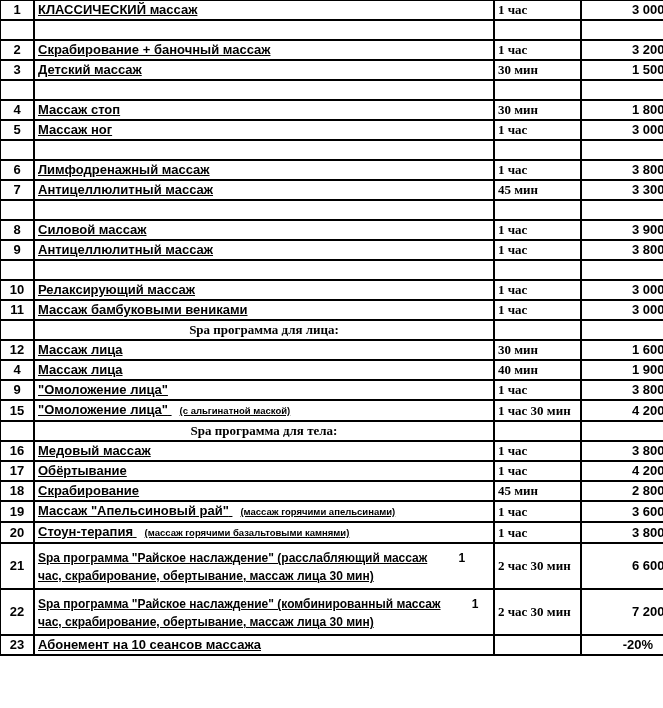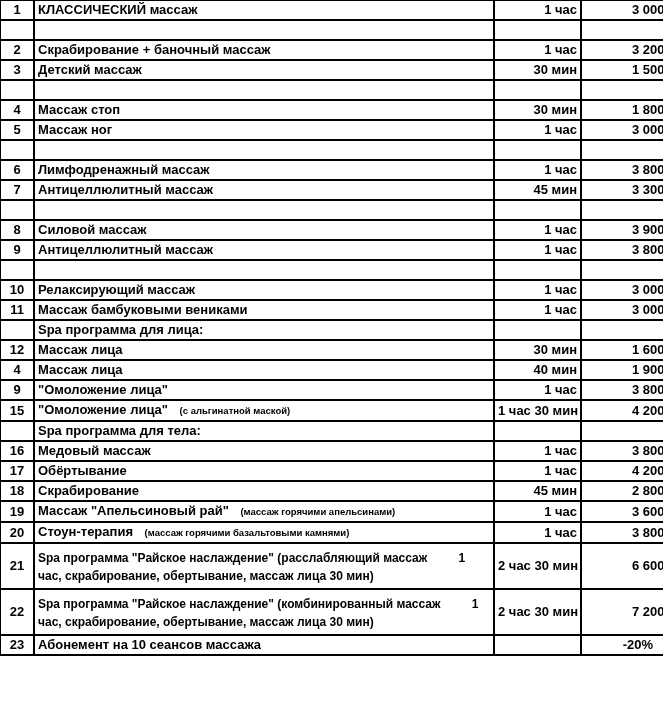--- a/index.html
+++ b/index.html
@@ -4,24 +4,24 @@
 <style>
   html, body { margin: 0; padding: 0; background: #ffffff; }
   body { width: 663px; height: 708px; overflow: hidden; position: relative; font-family: "Liberation Sans", sans-serif; color: #000; }
   table.price { border-collapse: collapse; position: absolute; left: -1px; top: -1px; table-layout: fixed; width: 680px; }
   table.price td { border: 2px solid #000; padding: 0 3px; height: 18px; font-weight: bold; font-size: 13px; line-height: 18px; white-space: nowrap; overflow: hidden; vertical-align: middle; }
   col.c-num { width: 34px; }
   col.c-name { width: 460px; }
   col.c-dur { width: 87px; }
   col.c-price { width: 99px; }
   td.num { text-align: center; font-size: 13px; padding: 0 2px 0 0; }
-  td.name { text-align: left; font-size: 13px; }
-  td.dur { text-align: right; font-size: 9.5px; padding-right: 2px; }
+  td.name { text-align: left; font-size: 13px; text-decoration: underline; }
+  td.dur { font-size: 9.5px; padding-right: 2px; font-family: Liberation Serif, serif; }
   td.price { text-align: right; font-size: 15.5px; padding-right: 18px; }
-  td.section { text-align: left; font-size: 13px; }
+  td.section { text-align: center; font-size: 13px; font-family: Liberation Serif, serif; }
   tr.tall td { height: 42px; }
   tr.tall td.name { white-space: normal; font-size: 12px; line-height: 18px; padding-top: 2px; }
   tr.tall td.name .trail { display: inline-block; width: 38px; text-align: right; }
   .note { font-size: 9.5px; padding-left: 8px; }
 </style>
 </head>
 <body>
 
 <table class="price">
   <colgroup>

